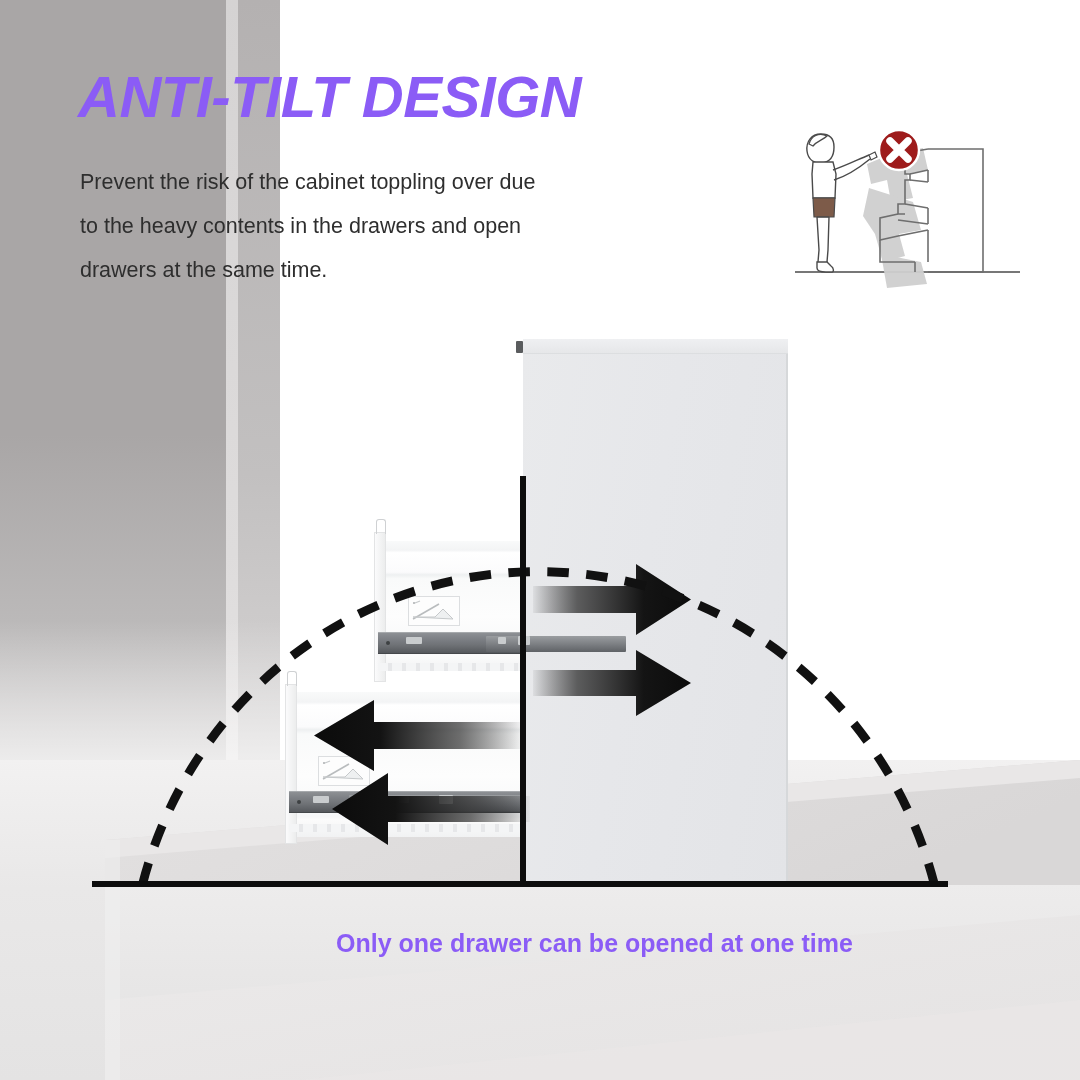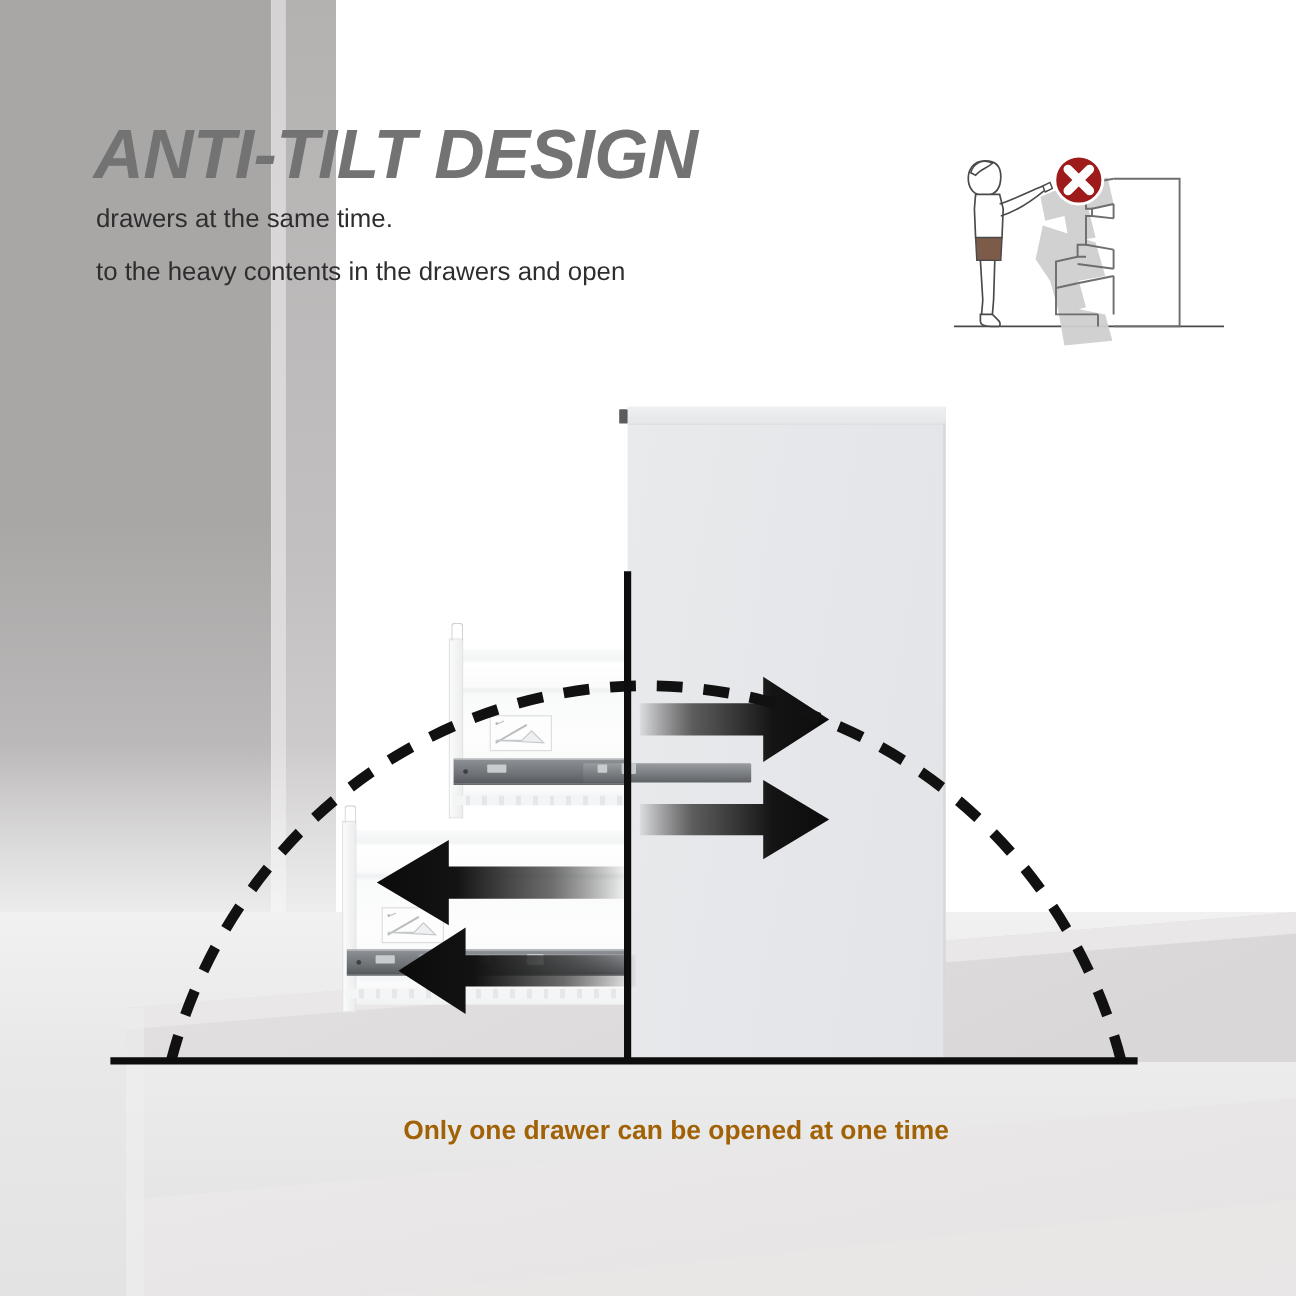--- a/index.html
+++ b/index.html
@@ -141,44 +141,43 @@
   .arrow svg { display: block; }
 
   
   .arc-layer { position: absolute; left: 0; top: 0; width: 1080px; height: 1080px; pointer-events: none; }
   .arc-layer svg { display: block; }
 
   
   .title {
     position: absolute; left: 78px; top: 63px;
     font-size: 58px; font-weight: 700; font-style: italic;
-    letter-spacing: -0.5px; color: #737373;
+    letter-spacing: -0.5px; color: #8b5cf6;
     white-space: nowrap;
-    margin-top: 32px;
   }
   .subtitle {
     position: absolute; left: 80px; top: 160px; width: 580px;
     font-size: 21.5px; line-height: 44px; color: #2e2e2e;
   }
   .subtitle div { white-space: nowrap; }
 
   
   .badge {
     position: absolute; left: 85px; top: 918px;
     width: 188px; height: 56px;
     background: #262626; border-radius: 28px;
     display: flex; align-items: center; justify-content: center;
   }
   .badge span {
     color: #ffffff; font-size: 26px; font-weight: 700; font-style: italic;
     letter-spacing: 0.5px;
   }
   .caption {
     position: absolute; left: 336px; top: 929px;
-    font-size: 22px; font-weight: 700; color: #a16207;
+    font-size: 25px; font-weight: 700; color: #8b5cf6;
     white-space: nowrap;
   }
 
   
   .illus {
     position: absolute; left: 795px; top: 112px; width: 225px; height: 180px;
   }
   .illus svg { display: block; }
 </style>
 </head>
@@ -331,22 +330,23 @@
       <path d="M 133 884 A 420 420 0 0 1 945 884" fill="none" stroke="#111111" stroke-width="9" stroke-dasharray="22 18" stroke-linecap="butt" transform="translate(10,0) scale(0.975,1) translate(3,0)"></path>
 
       <line x1="523" y1="476" x2="523" y2="886" stroke="#0d0d0d" stroke-width="6"></line>
 
       <line x1="92" y1="884" x2="948" y2="884" stroke="#0d0d0d" stroke-width="6"></line>
     </svg>
   </div>
 
   <div class="title">ANTI-TILT DESIGN</div>
   <div class="subtitle">
+    <div>Prevent the risk of the cabinet toppling over due</div>
+    <div>to the heavy contents in the drawers  and open</div>
     <div>drawers at the same time.</div>
-    <div>to the heavy contents in the drawers  and open</div>
   </div>
 
   <div class="illus">
     <svg width="225" height="180" viewBox="0 0 225 180">
 
       <line x1="0" y1="160" x2="225" y2="160" stroke="#4a4a4a" stroke-width="1.4"></line>
 
       <g fill="#cfcfcf" opacity="0.95">
         <path d="M96 42 L128 36 L133 58 L112 62 L118 86 L96 90 L92 68 L76 72 L72 52 Z"></path>
         <path d="M74 76 L118 90 L126 118 L104 122 L110 144 L88 150 L80 122 L68 104 Z"></path>

